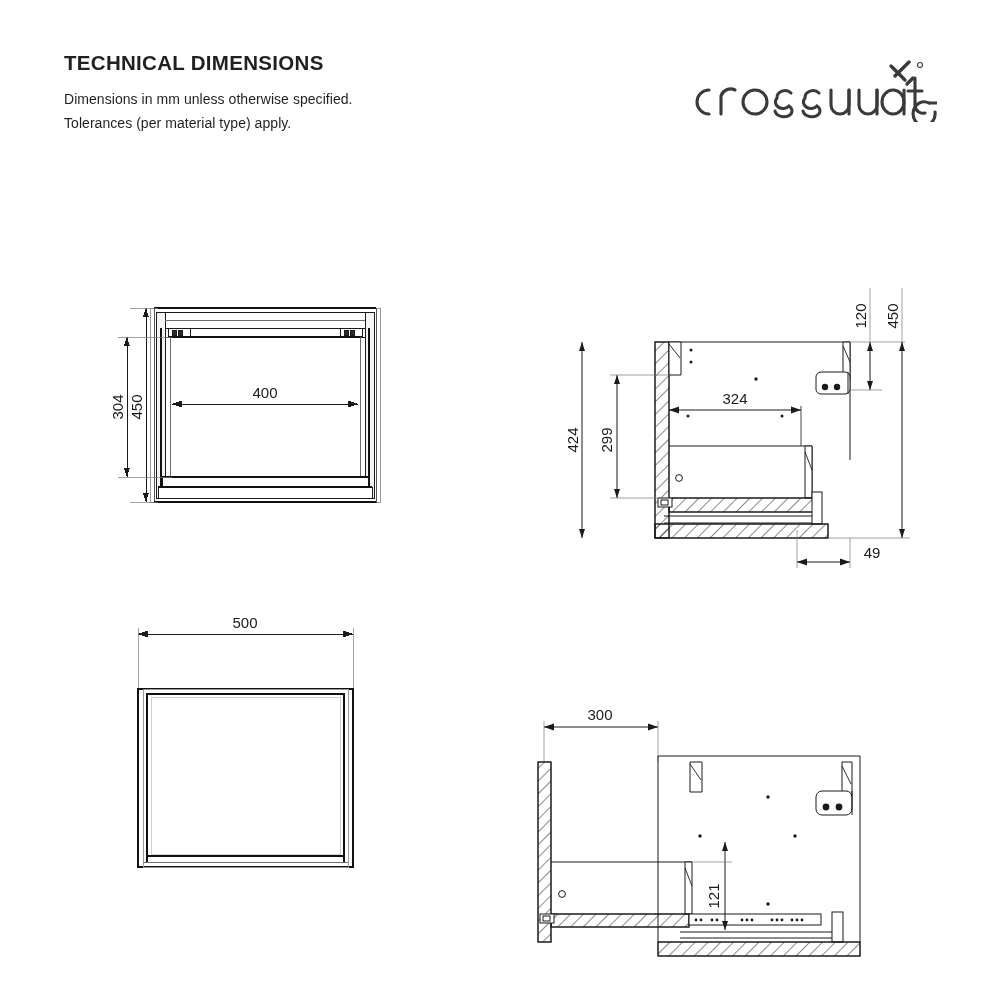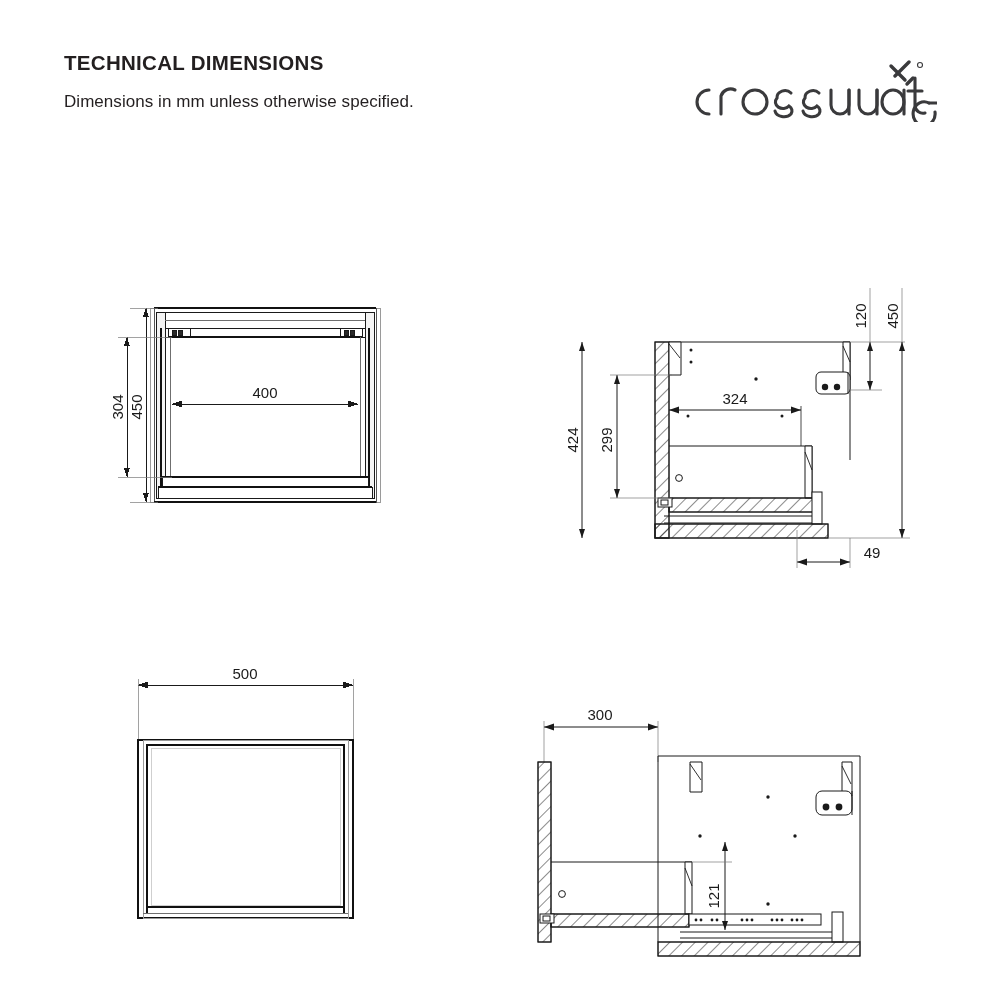--- a/index.html
+++ b/index.html
@@ -30,21 +30,21 @@
   }
   .doc-title {
     font-size: 20.5px;
     font-weight: bold;
     letter-spacing: 0.3px;
     color: #231f20;
     margin: 0 0 12px 0;
     line-height: 1.1;
   }
   .doc-note {
-    font-size: 17px;
+    font-size: 14px;
     color: #231f20;
     line-height: 1.72;
     margin: 0;
     letter-spacing: 0.05px;
   }
   
   .logo {
     position: absolute;
     right: 63px;
     top: 60px;
@@ -52,36 +52,37 @@
     height: 62px;
   }
   .logo svg { display: block; }
   
   .drawing {
     position: absolute;
   }
   .drawing svg { display: block; overflow: visible; }
   #view-front-open   { left: 110px;  top: 280px; }
   #view-side-section { left: 560px;  top: 280px; }
-  #view-front-closed { left: 110px;  top: 652px; }
+  #view-front-closed { left: 110px;  top: 601px; }
   #view-side-open    { left: 520px;  top: 684px; }
   .dimtext {
     font-family: "Liberation Sans", sans-serif;
     font-size: 15px;
     fill: #1a1a1a;
   }
 </style>
 </head>
 <body>
 
 <div id="sheet">
 
   <div class="header">
     <h1 class="doc-title">TECHNICAL DIMENSIONS</h1>
     <p class="doc-note">Dimensions in mm unless otherwise specified.</p>
+    <p class="doc-note">Tolerances (per material type) apply.</p>
   </div>
 
   <div class="logo">
     <svg width="260" height="62" viewBox="0 0 260 62" xmlns="http://www.w3.org/2000/svg">
       <g fill="none" stroke="#3a3a3c" stroke-width="3.1" stroke-linecap="round">
 
         <path d="M32 30 A12 12 0 1 0 32 54"></path>
 
         <path d="M44 54 L44 36 A10 10 0 0 1 58 30"></path>
 

